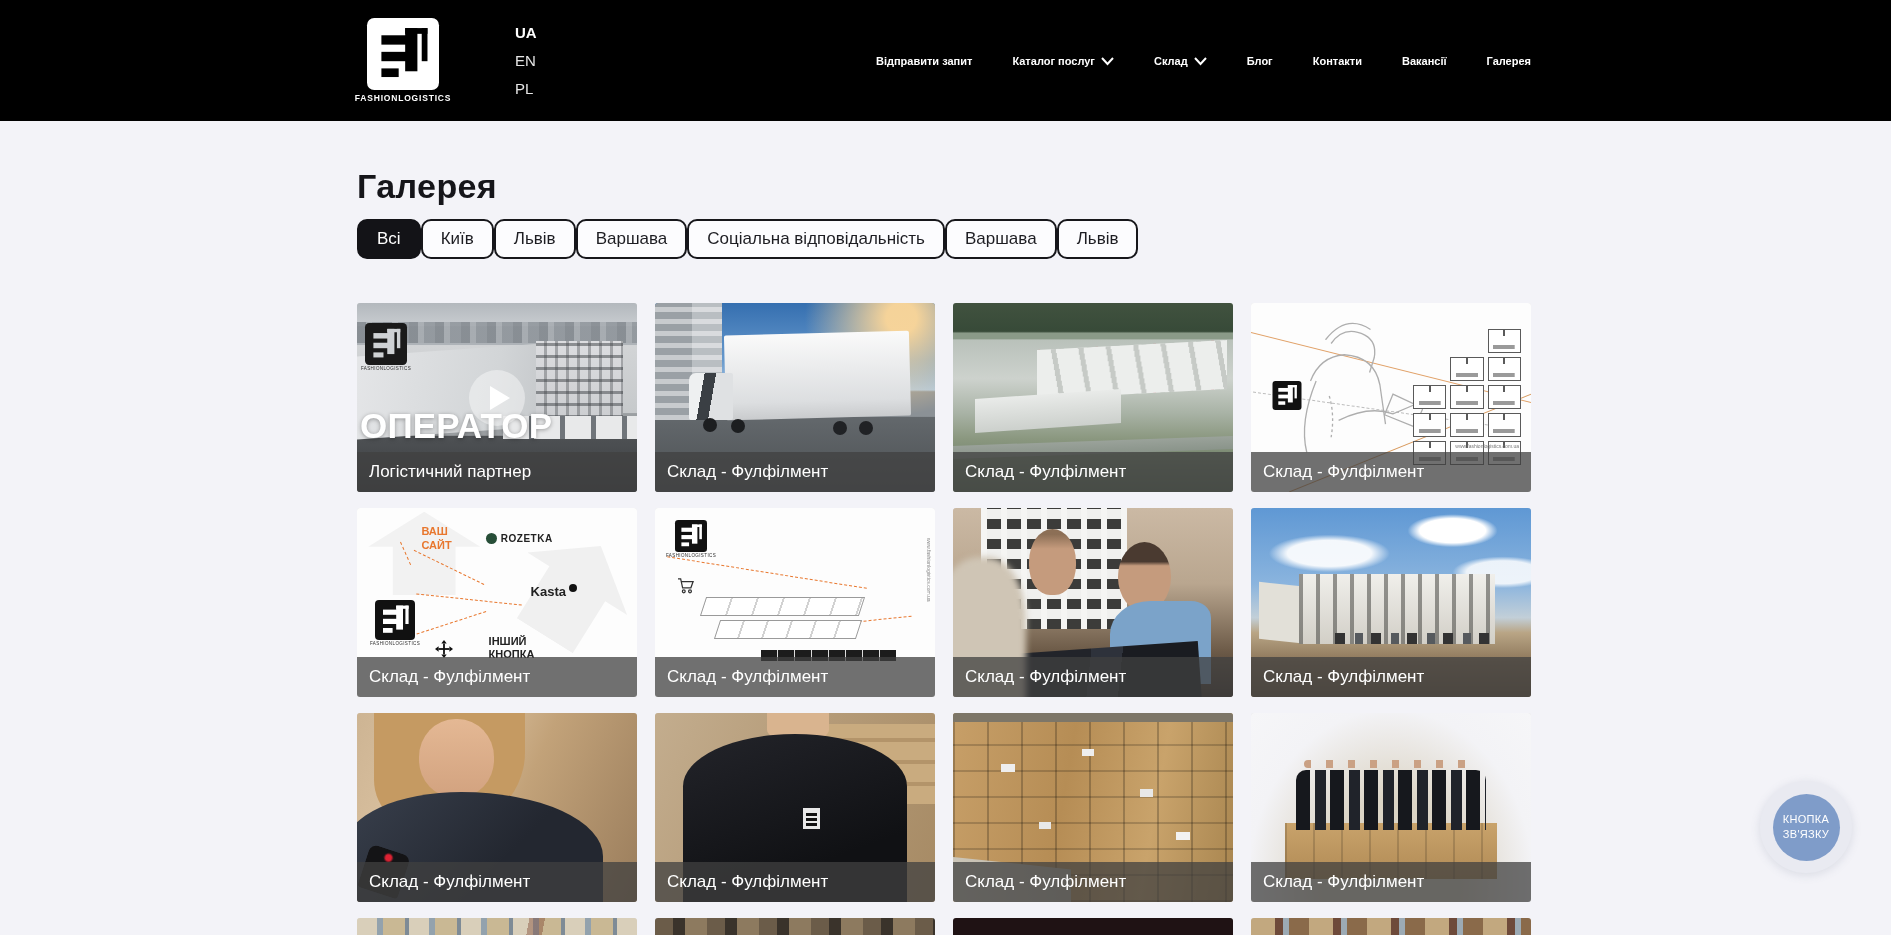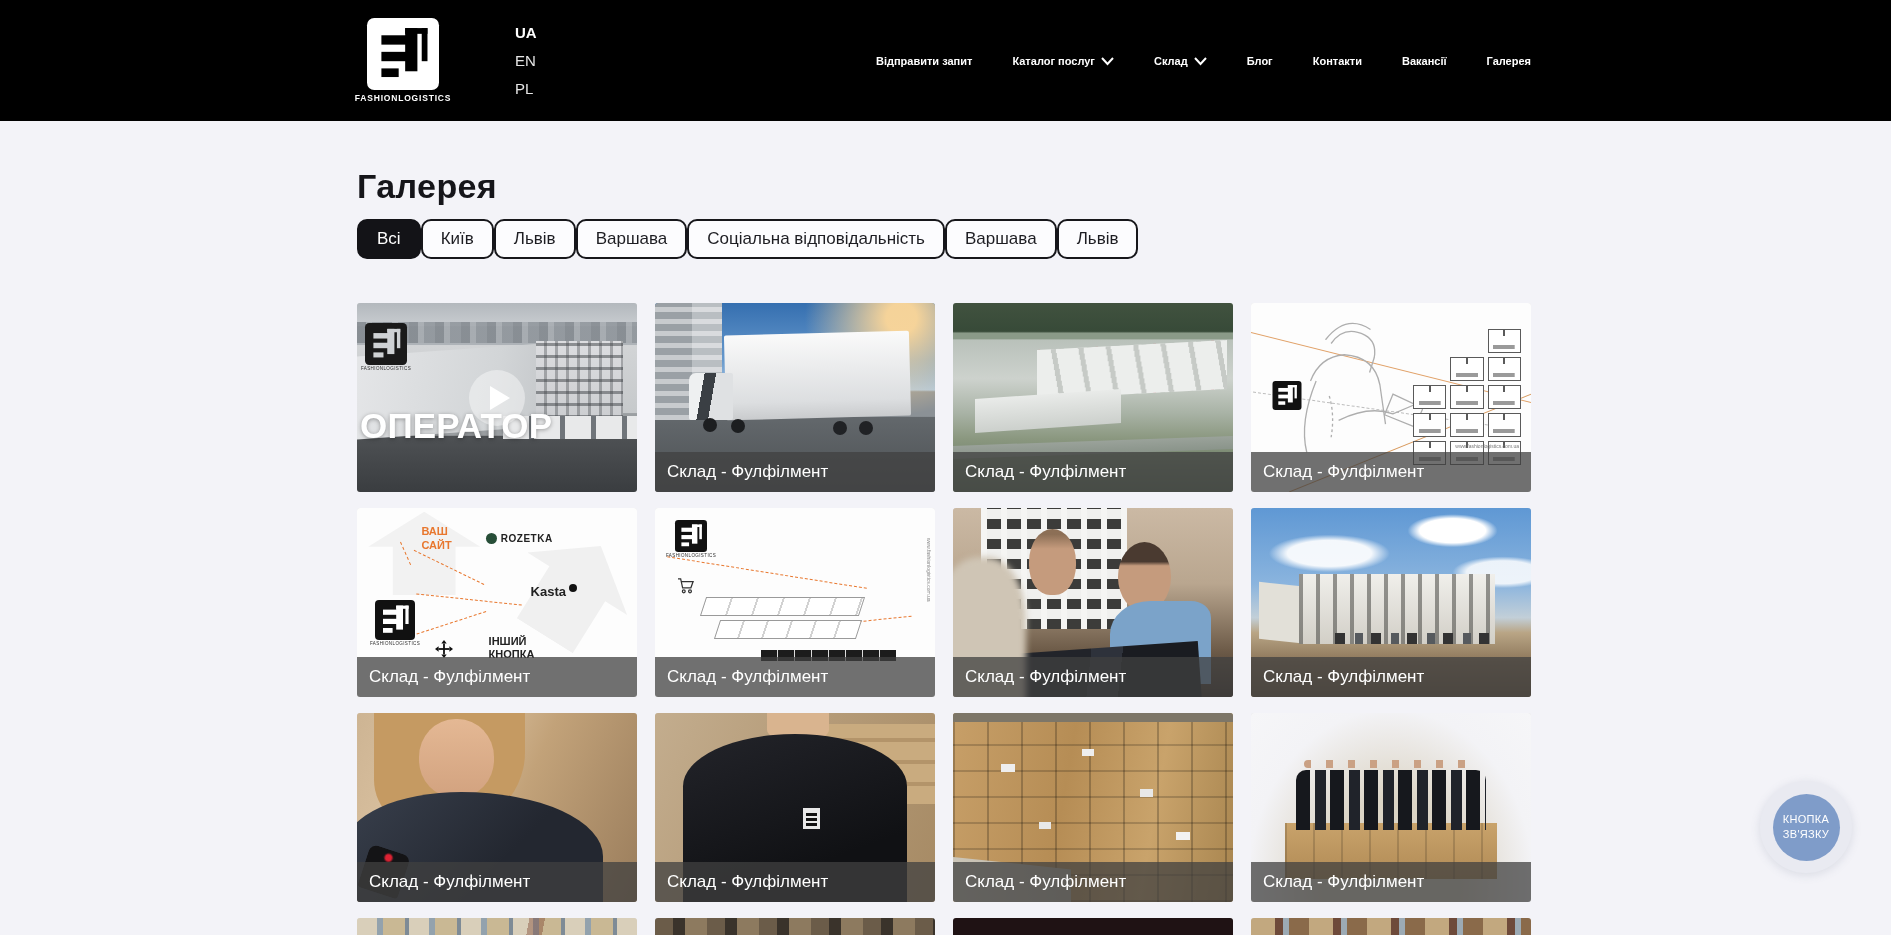--- a/index.html
+++ b/index.html
@@ -241,20 +241,21 @@
               </svg>
             <span>FASHIONLOGISTICS</span>
           </div>
           <div class="overlay-title">
             <div>ОПЕРАТОР</div>
           </div>
           <div class="play">
               <div class="tri"></div>
             </div>
         </div>
+        <div class="caption">Логістичний партнер</div>
       </div>
 
       <div class="tile">
         <div class="art art-truck">
           <div class="s dock"></div>
           <div class="s box"></div>
           <div class="s cab"></div>
           <div class="s wh"></div>
         </div>
         <div class="caption">Склад - Фулфілмент</div>

